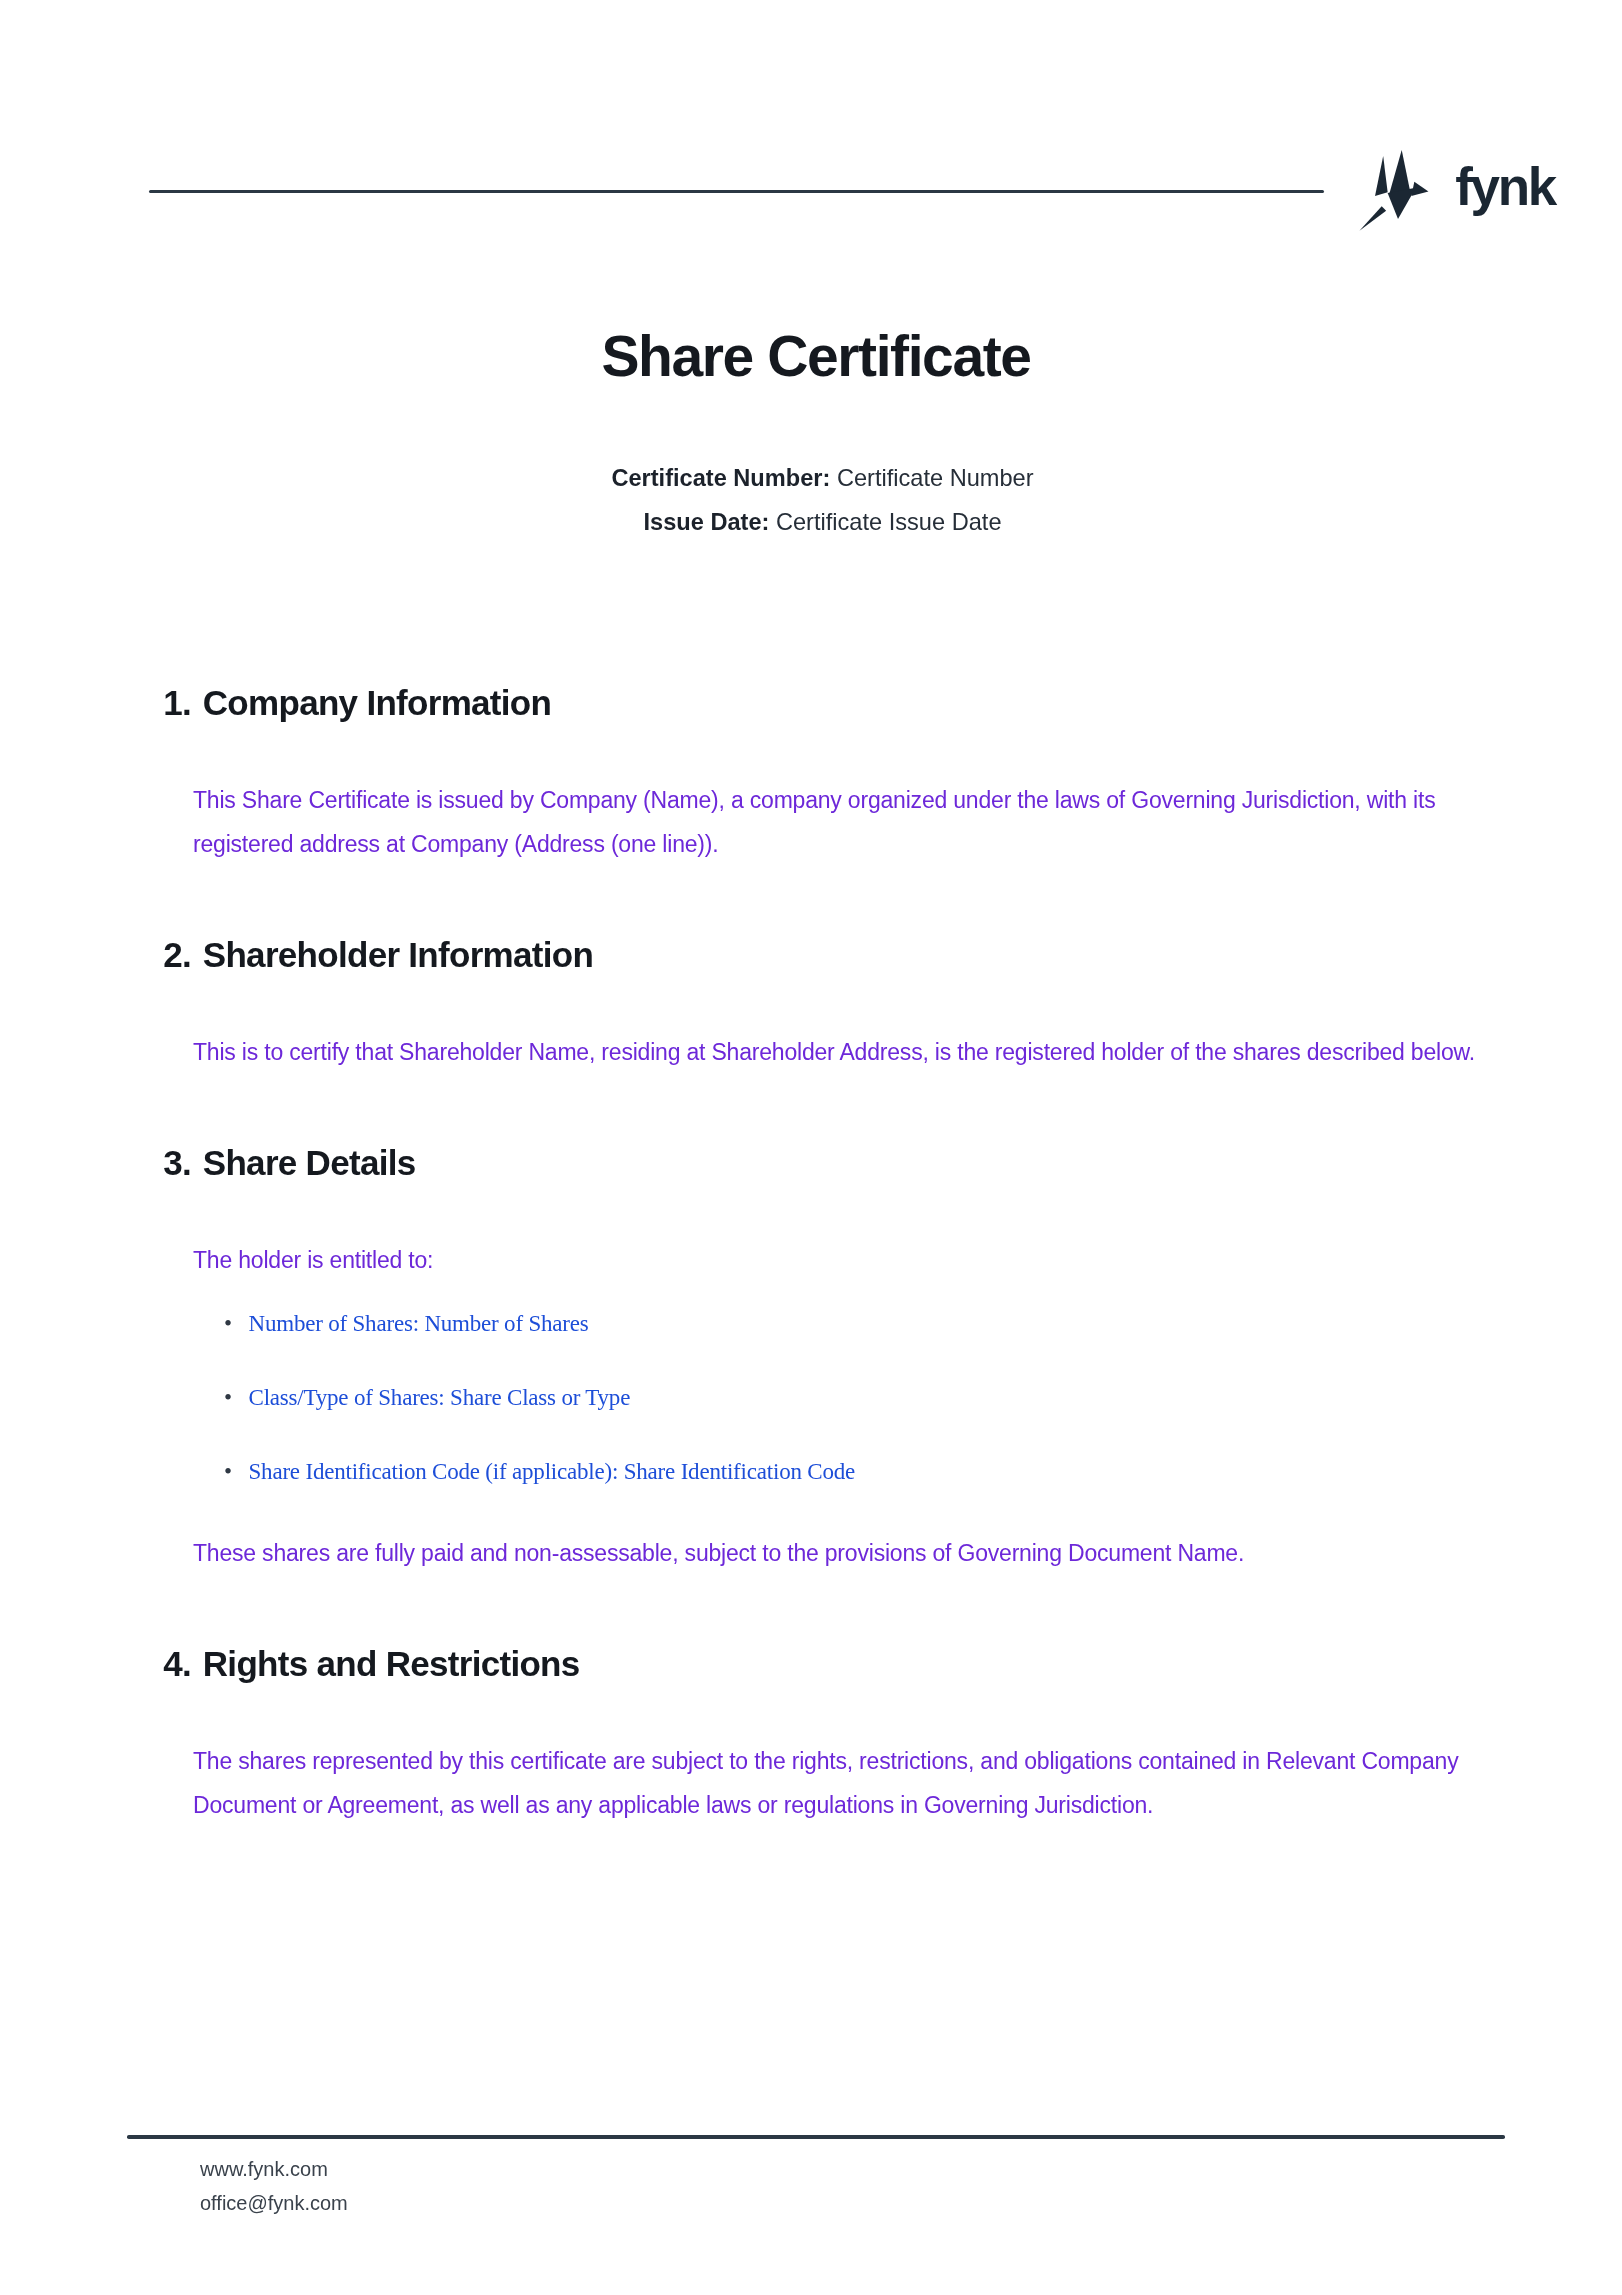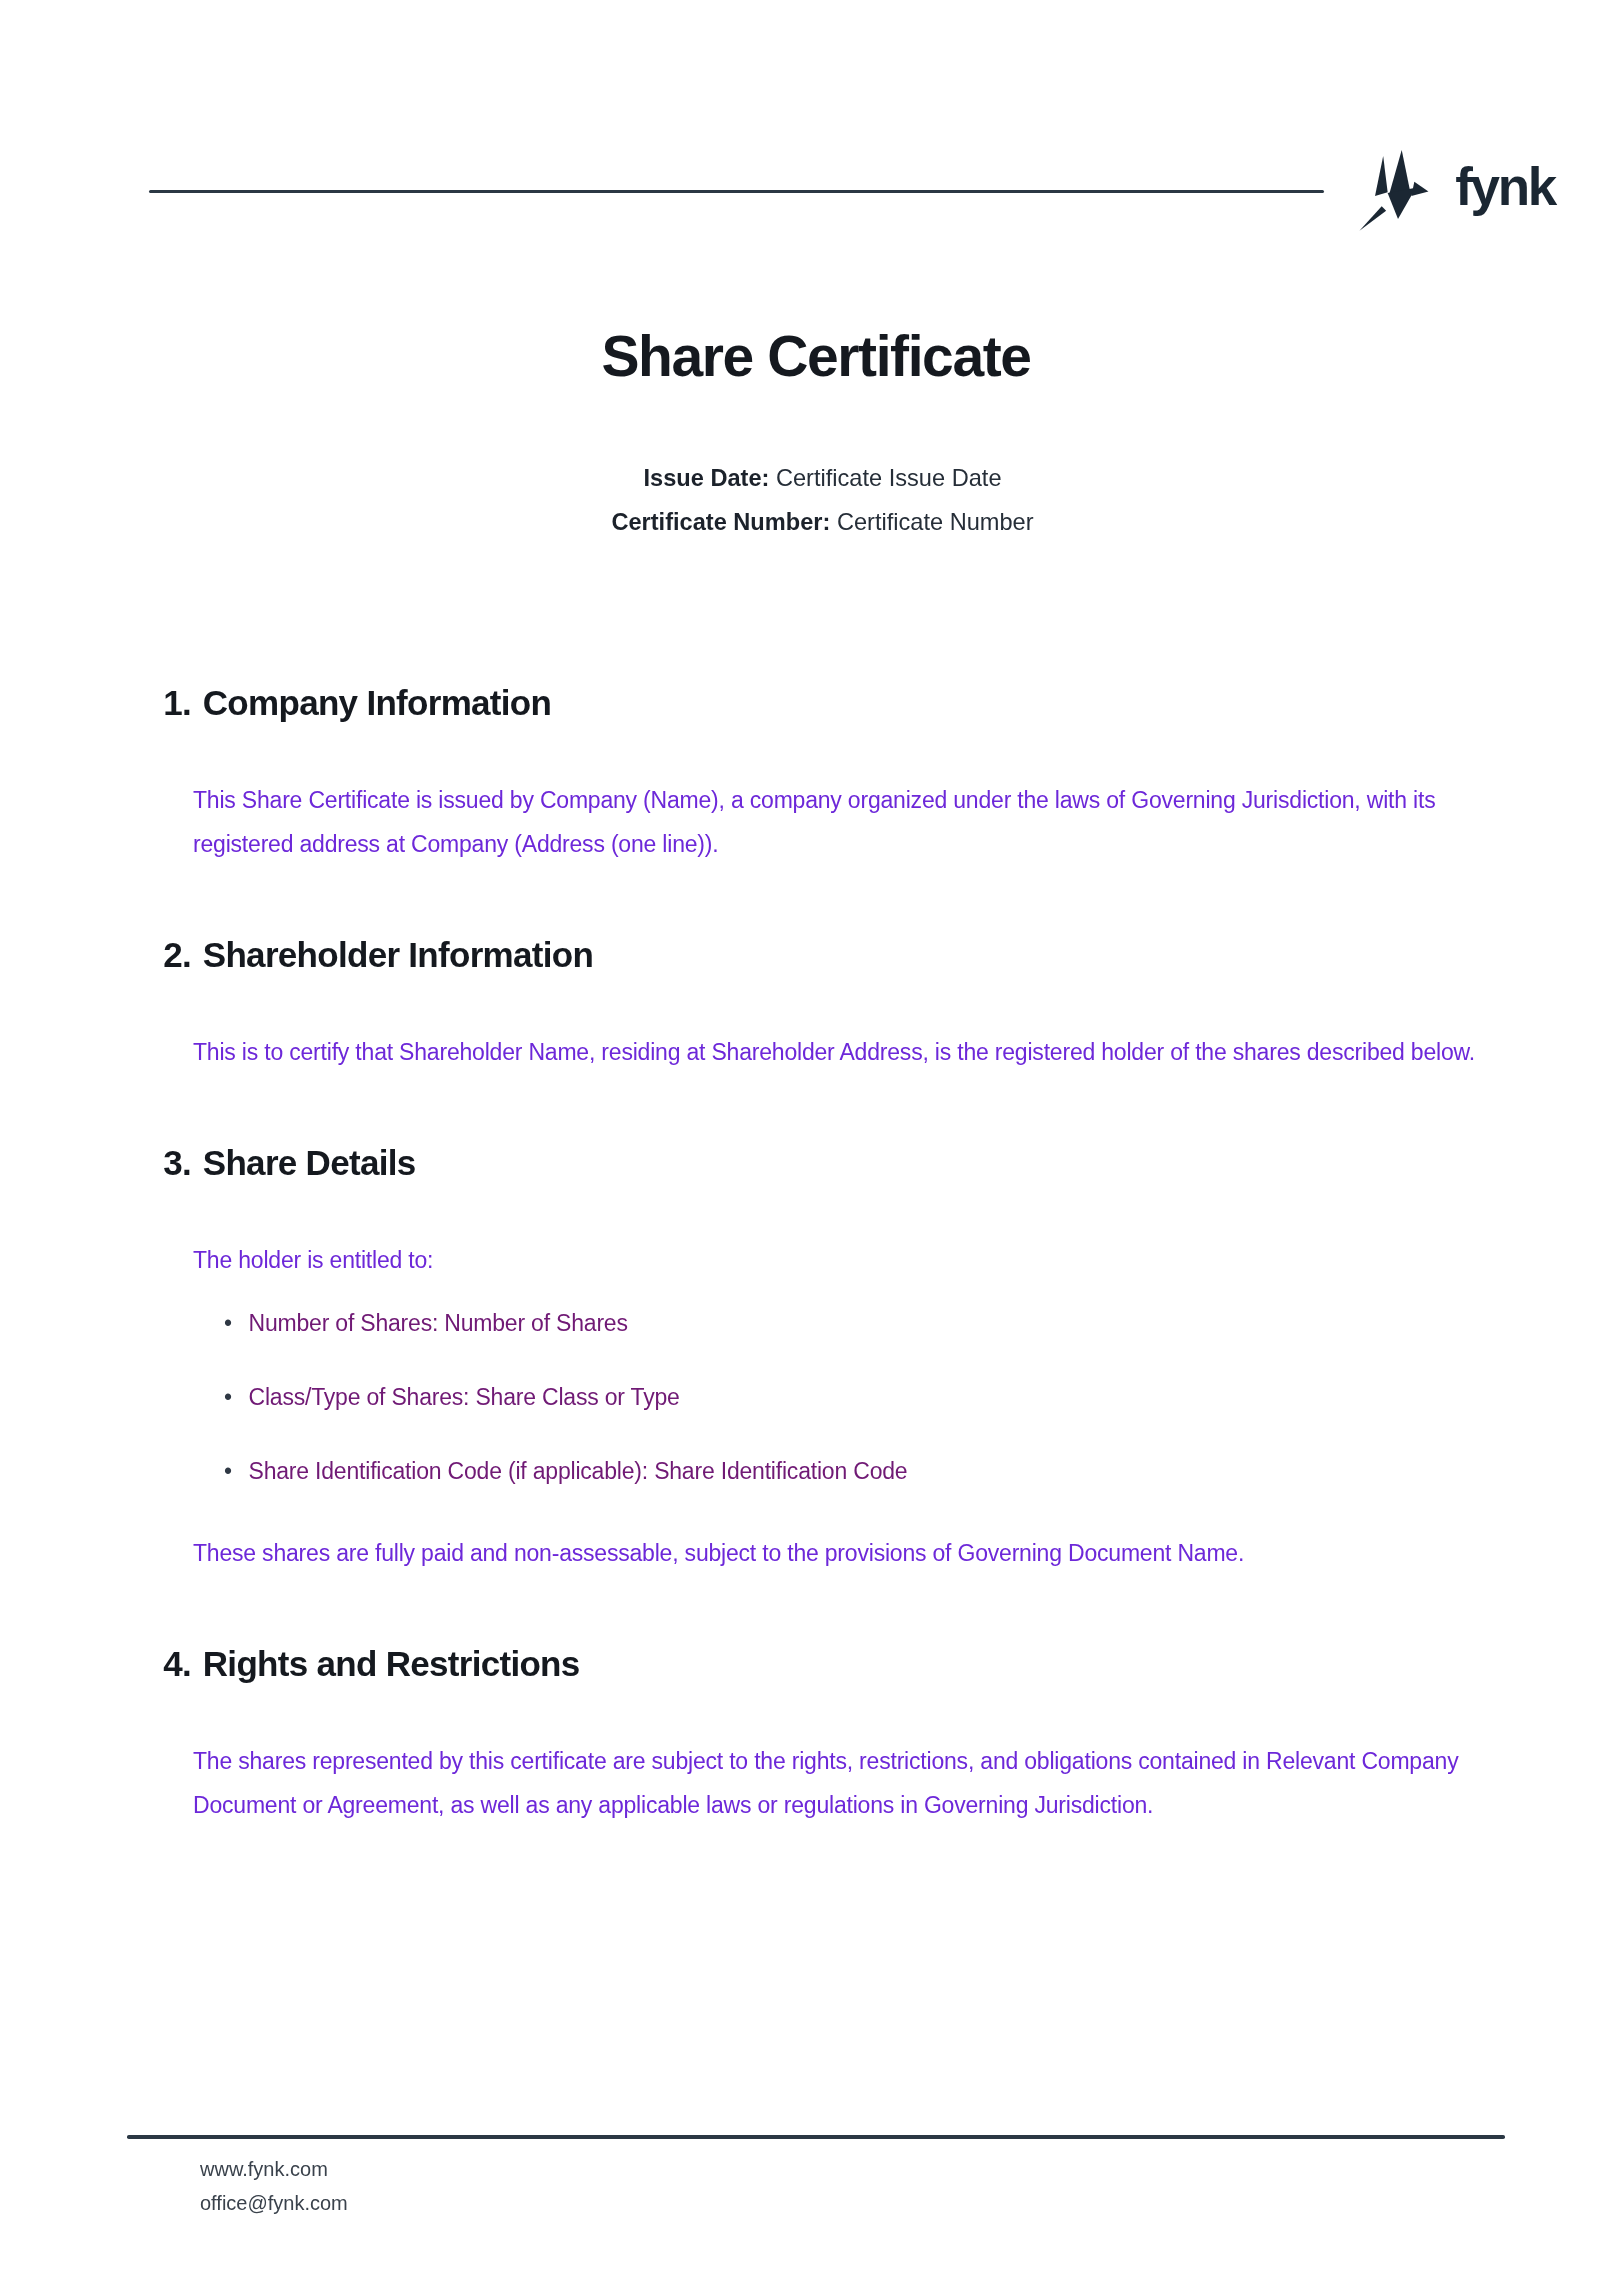--- a/index.html
+++ b/index.html
@@ -98,22 +98,23 @@
     list-style: none;
     margin: 27px 0 0 0;
     padding: 0 0 0 75px;
   }
   .bullets li {
     position: relative;
     padding-left: 24.5px;
     font-size: 23px;
     line-height: 29px;
     letter-spacing: -0.2px;
-    color: #701a75;
+    color: #1d4ed8;
     margin-top: 45px;
+    font-family: Liberation Serif, serif;
   }
   .bullets li:first-child { margin-top: 0; }
   .bullets li::before {
     content: "\2022";
     position: absolute;
     left: 0;
     top: 0;
     font-size: 23px;
     color: #2f3844;
   }
@@ -162,22 +163,22 @@
           <polygon points="36,80 6,113 42,86"></polygon>
         </g>
       </svg>
       <span class="logo-text">fynk</span>
     </div>
   </header>
 
   <h1 class="title">Share Certificate</h1>
 
   <div class="meta-block">
+    <p class="meta"><b>Certificate Number:</b> <span>Certificate Number</span></p>
     <p class="meta"><b>Issue Date:</b> <span>Certificate Issue Date</span></p>
-    <p class="meta"><b>Certificate Number:</b> <span>Certificate Number</span></p>
   </div>
 
   <main class="content">
 
     <section class="section first">
       <h2 class="sec-heading">
         <span class="sec-num">1.</span>
         <span class="sec-title">Company Information</span>
       </h2>
       <p class="para">This Share Certificate is issued by Company (Name), a company organized under the laws of Governing Jurisdiction, with its registered address at Company (Address (one line)).</p>

